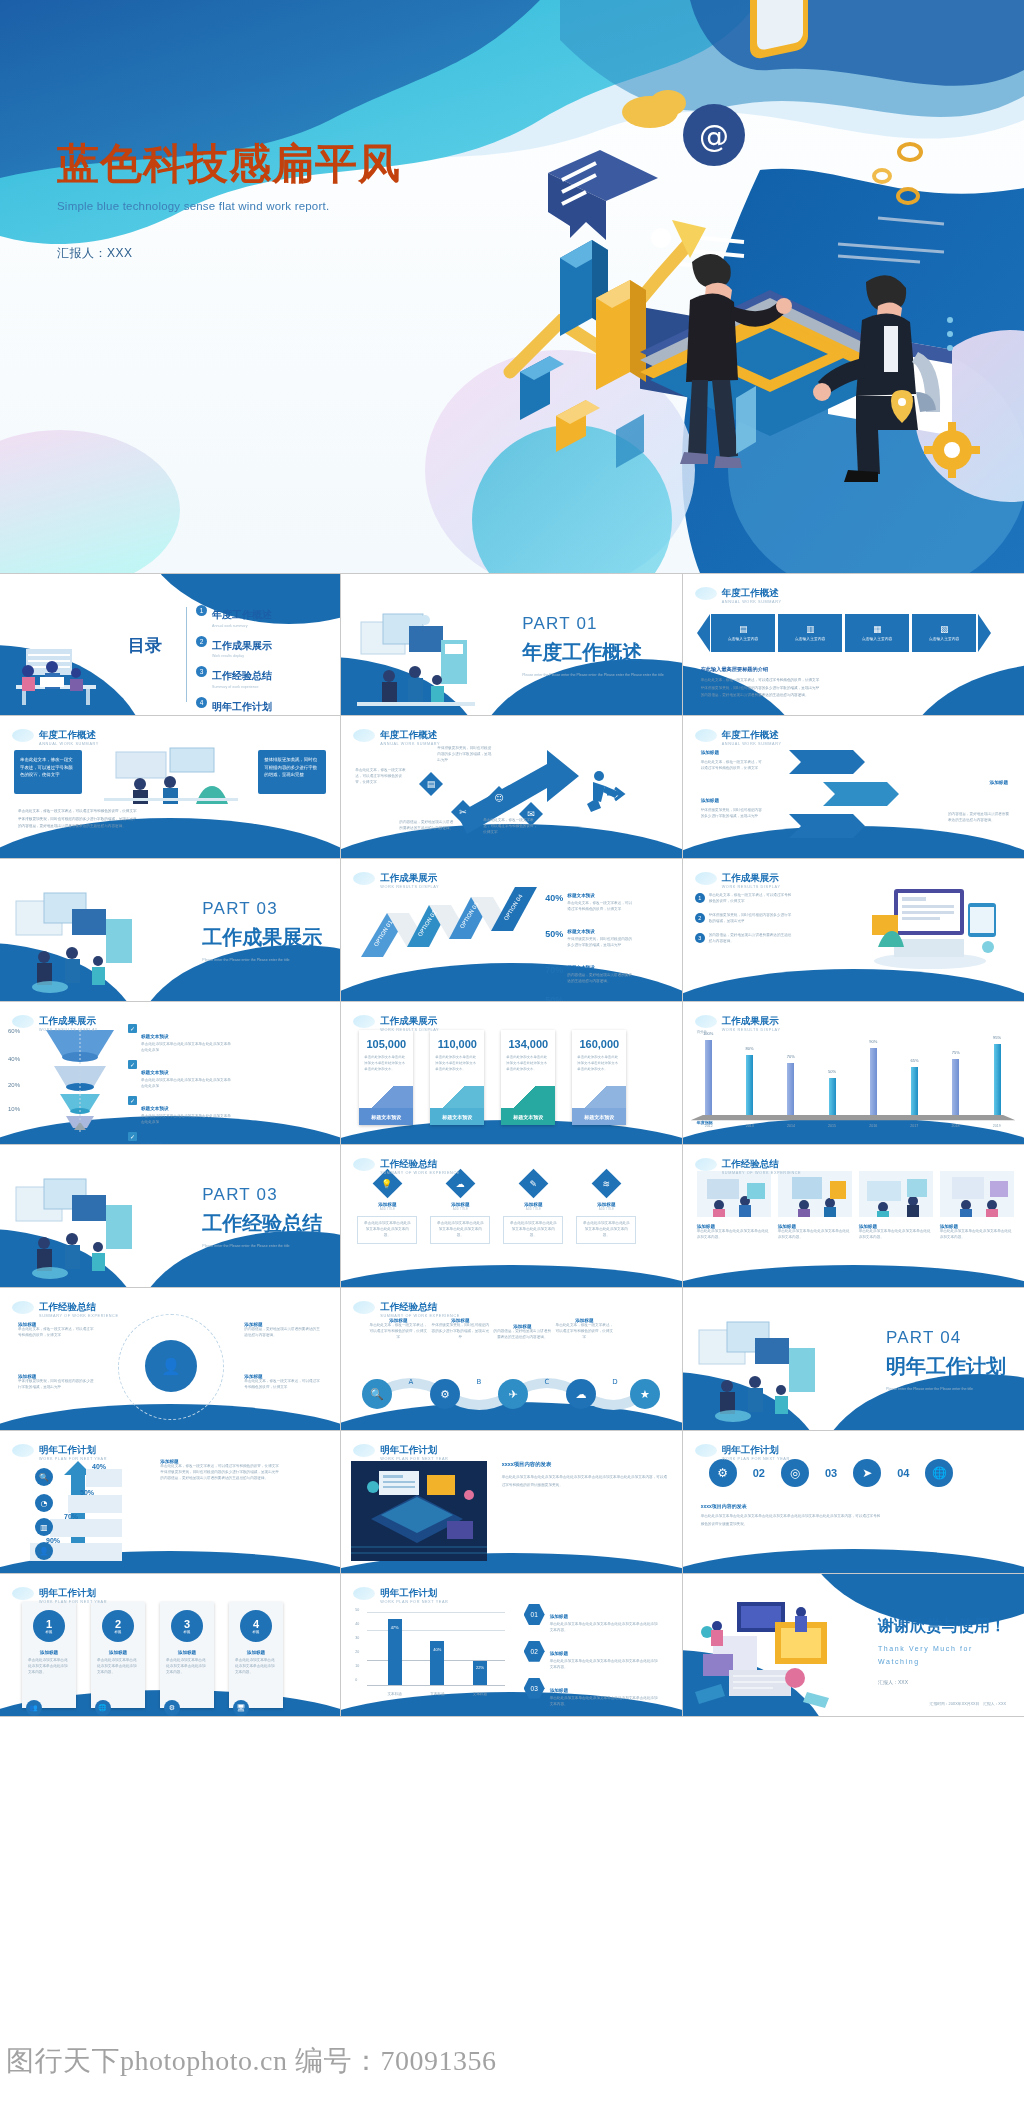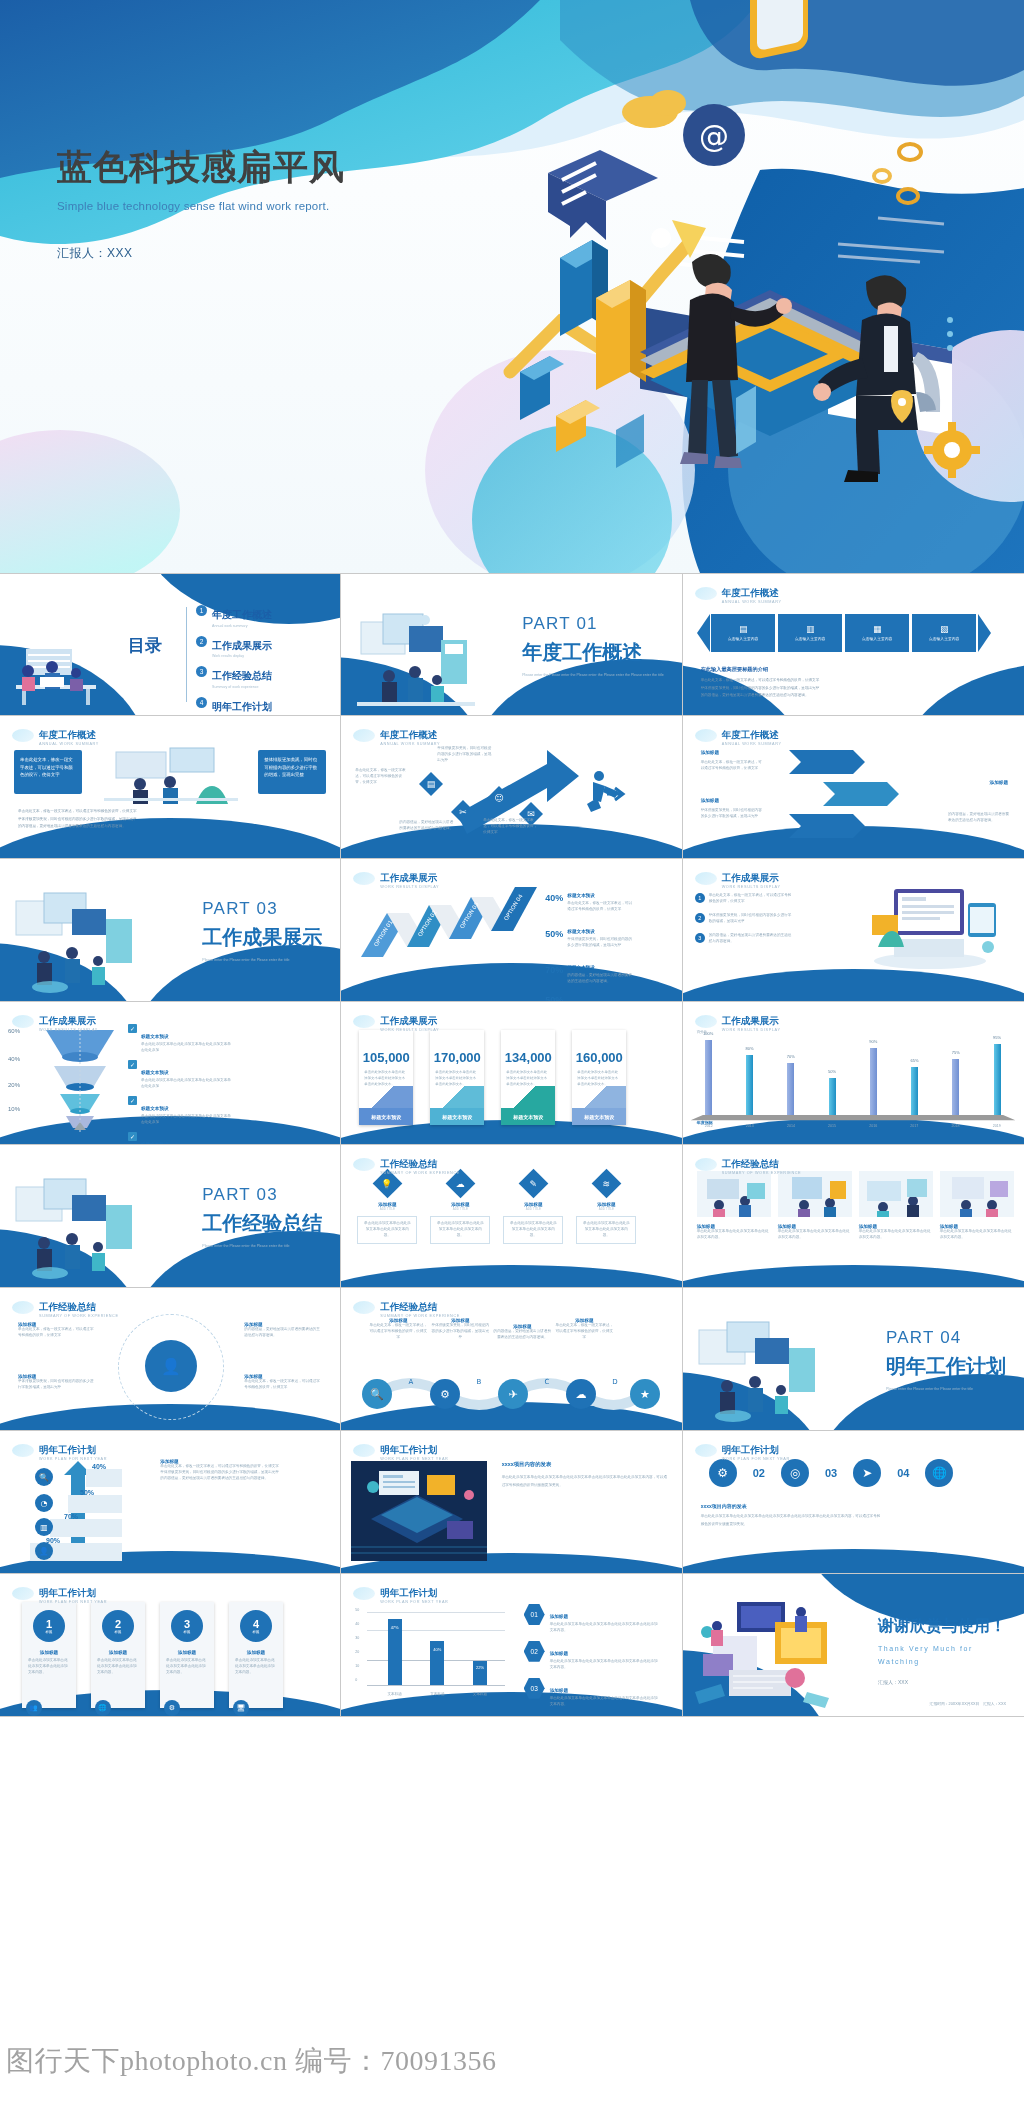--- a/index.html
+++ b/index.html
@@ -7,21 +7,21 @@
   body {
     width:1024px; height:2112px; position:relative; overflow:hidden;
     font-family:"Liberation Sans","DejaVu Sans",sans-serif;
   }
 
   
   .cover { position:absolute; left:0; top:0; width:1024px; height:573px; overflow:hidden; background:#fff; }
   .cover-bg { position:absolute; inset:0; }
   .cov-text { position:absolute; left:57px; top:138px; z-index:9; }
   .cov-25d { font-size:47px; font-weight:bold; color:#1b6fb5; letter-spacing:1px; line-height:1.05; }
-  .cov-cn { font-size:35px; font-weight:bold; color:#404040; line-height:1.22; margin-top:8px; letter-spacing:1px;}
+  .cov-cn { font-size:42px; font-weight:bold; color:#c2410c; line-height:1.22; letter-spacing:1px;}
   .cov-en { font-size:11.5px; color:#3e7fb8; margin-top:11px; letter-spacing:.2px;}
   .cov-by { font-size:12px; color:#2c5f8e; margin-top:33px; letter-spacing:.5px;}
 
   
   .grid { position:absolute; left:0; top:573px; width:1024px; }
   .row { display:flex; width:1024px; height:143px; }
   .cell {
     width:341.33px; height:143px; position:relative; overflow:hidden;
     background:#ffffff; border-right:1px solid #c9c9c9; border-bottom:1px solid #c9c9c9;
   }
@@ -83,21 +83,21 @@
 
   
   .dia { width:21px; height:21px; background:#1f72b6; transform:rotate(45deg); display:flex;
          align-items:center; justify-content:center; color:#fff; }
   .dia span { transform:rotate(-45deg); font-size:9px; }
   .pct { font-size:6px; color:#5e7f99; }
 
   
   .stat-card { width:54px; height:95px; background:#fff; position:relative; overflow:hidden;
                box-shadow:0 1px 3px rgba(0,0,0,.22); }
-  .stat-n { font-size:13px; font-weight:bold; color:#1e6fae; text-align:center; margin-top:20px;}
+  .stat-n { font-size:11px; font-weight:bold; color:#1e6fae; text-align:center; margin-top:8px;}
   .stat-b { font-size:3.4px; color:#8fa8ba; line-height:1.75; padding:5px 5px 0; }
   .stat-f { position:absolute; left:0; bottom:0; width:100%; height:17px; color:#fff;
             font-size:5px; font-weight:bold; display:flex; align-items:center; justify-content:center;}
 
   
   .bar3 { width:7px; background:linear-gradient(90deg,#9fb6e6,#6f8fd2); position:relative; }
   .bar3.c2 { background:linear-gradient(90deg,#5fc6e8,#1e8fc4); }
   .bar-lab { position:absolute; top:-9px; left:50%; transform:translateX(-50%); font-size:4px; color:#5e7f99; white-space:nowrap;}
 
   
@@ -664,21 +664,21 @@
         <span class="s-ts" style="display:block">WORK RESULTS DISPLAY</span></span>
       </div>
       <div style="position:absolute;left:18px;top:28px;display:flex;gap:17px;">
         <div class="stat-card">
           <div class="stat-n">105,000</div>
           <div class="stat-b">单击此处添加文本单击此处添加文本单击此处添加文本单击此处添加文本。</div>
           <div style="position:absolute;left:0;bottom:17px;width:100%;height:22px;background:linear-gradient(135deg,transparent 46%,#6f9bd8 46%);"></div>
           <div class="stat-f" style="background:#5b8fd4;">标题文本预设</div>
         </div>
         <div class="stat-card">
-          <div class="stat-n">170,000</div>
+          <div class="stat-n">110,000</div>
           <div class="stat-b">单击此处添加文本单击此处添加文本单击此处添加文本单击此处添加文本。</div>
           <div style="position:absolute;left:0;bottom:17px;width:100%;height:22px;background:linear-gradient(135deg,transparent 46%,#5fbcd8 46%);"></div>
           <div class="stat-f" style="background:#4fb2d4;">标题文本预设</div>
         </div>
         <div class="stat-card">
           <div class="stat-n">134,000</div>
           <div class="stat-b">单击此处添加文本单击此处添加文本单击此处添加文本单击此处添加文本。</div>
           <div style="position:absolute;left:0;bottom:17px;width:100%;height:22px;background:linear-gradient(135deg,transparent 46%,#27a8a0 46%);"></div>
           <div class="stat-f" style="background:#27a8a0;">标题文本预设</div>
         </div>

